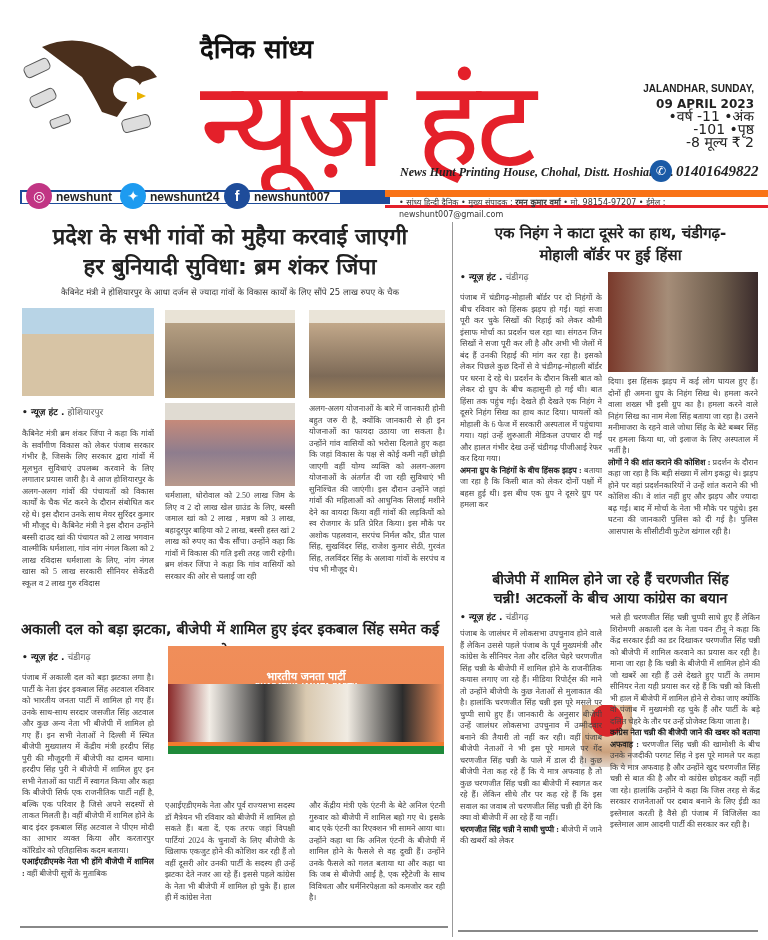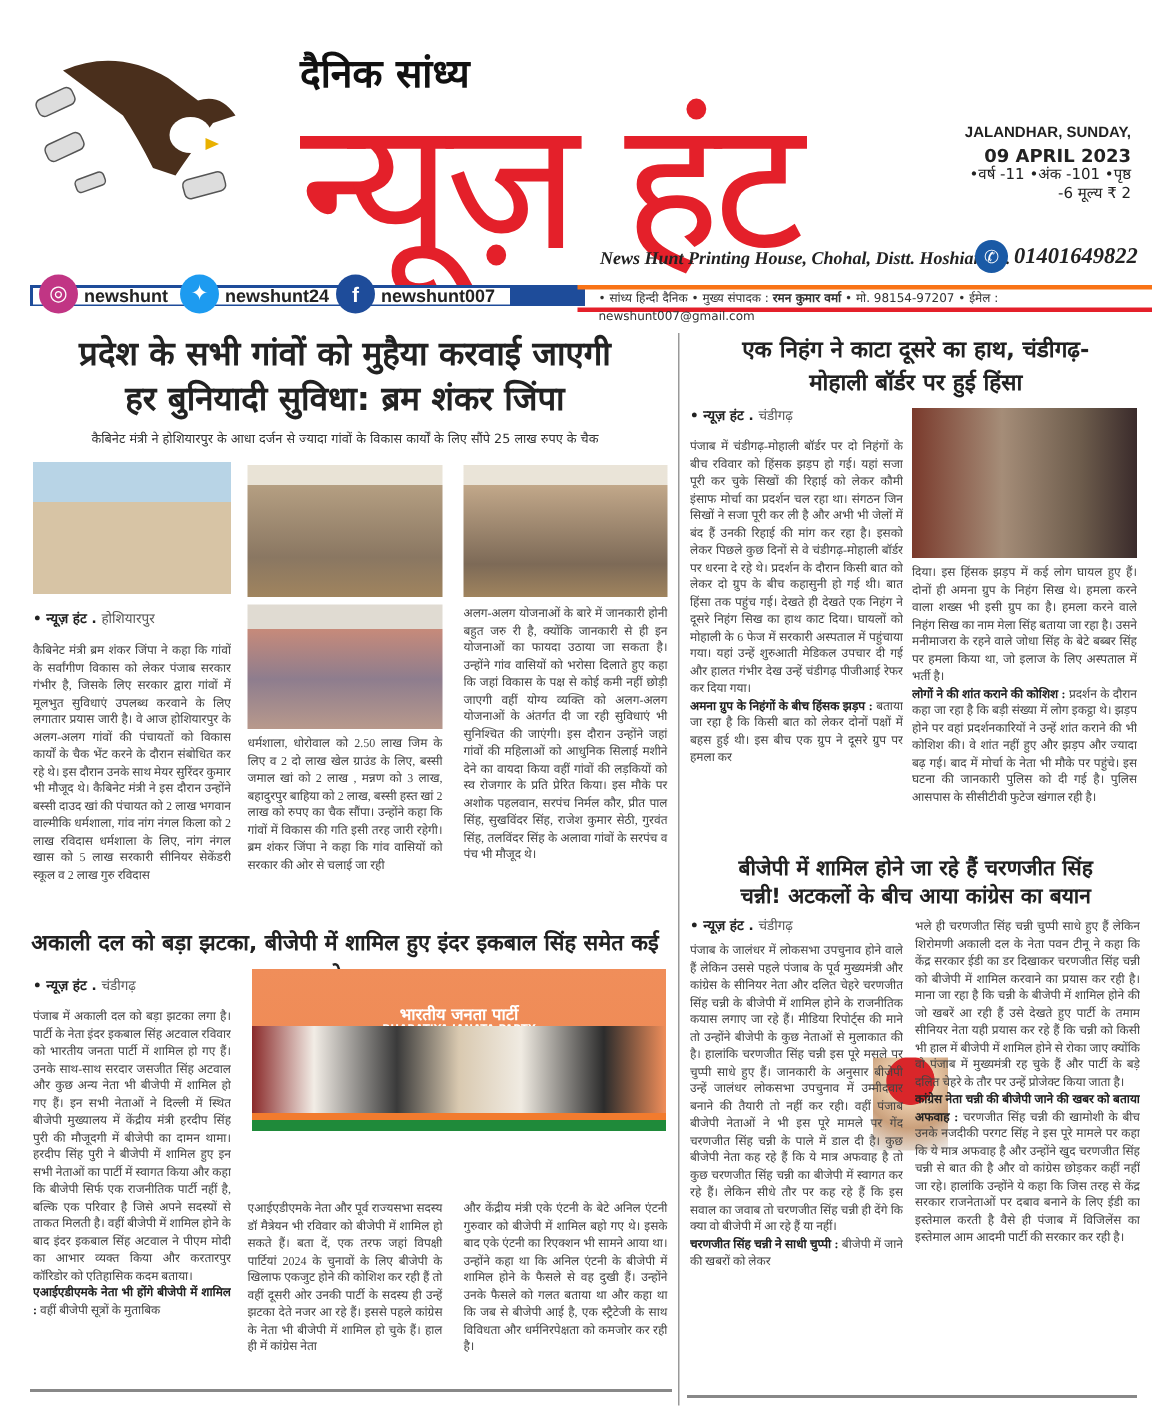--- a/index.html
+++ b/index.html
@@ -4,29 +4,29 @@
 <style>
 *{box-sizing:border-box;margin:0;padding:0}
 body{width:768px;height:940px;background:#fff;font-family:"DejaVu Sans",sans-serif;color:#222;position:relative;overflow:hidden}
 .abs{position:absolute}
 .masthead{left:0;top:0;width:768px;height:185px}
 .eagle{left:22px;top:22px;width:140px;height:115px}
 .tagline{left:200px;top:30px;font-family:"DejaVu Serif",serif;font-weight:bold;font-size:26px;color:#111}
 .bigtitle{left:200px;top:52px;width:400px;height:145px;font-family:"DejaVu Sans",sans-serif;font-weight:normal;font-size:120px;line-height:145px;color:#e4202a;letter-spacing:-4px;overflow:hidden}
 .date1{right:14px;top:83px;font-size:10px;font-weight:bold;font-family:"Liberation Sans",sans-serif}
 .date2{right:14px;top:97px;font-size:12px;font-weight:bold;text-align:right}
-.issue{right:14px;top:110px;font-size:10px;text-align:right;line-height:13px;width:120px}
+.issue{right:14px;top:110px;font-size:14px;text-align:right;line-height:13px;width:120px}
 .printhouse{left:400px;top:165px;font-family:"Liberation Serif",serif;font-style:italic;font-weight:bold;font-size:12px}
 .phone-ic{left:650px;top:160px;width:22px;height:22px;border-radius:50%;background:#1a5aa6;color:#fff;font-size:12px;text-align:center;line-height:22px}
 .phone{left:676px;top:163px;font-family:"Liberation Serif",serif;font-style:italic;font-weight:bold;font-size:15px}
 .socialbar{left:20px;top:190px;width:370px;height:14px;background:#1e4c9a}
 .socialbar-inner{left:22px;top:192px;width:318px;height:11px;background:#fff}
 .soc-ic{top:183px;width:26px;height:26px;border-radius:50%;color:#fff;font-weight:bold;text-align:center;line-height:26px;font-size:14px}
 .soc-lbl{top:190px;font-size:12px;font-weight:bold;font-family:"Liberation Sans",sans-serif}
-.redbar{left:385px;top:190px;width:383px;height:18px;border-top:3px solid #f97316;border-bottom:3px solid #e4202a;font-size:8px;line-height:12px;padding-left:14px;color:#333}
+.redbar{left:385px;top:190px;width:383px;height:18px;border-top:7px solid #f97316;border-bottom:3px solid #e4202a;font-size:8px;line-height:12px;padding-left:14px;color:#333}
 .redbar b{font-weight:bold}
 .hl{font-family:"DejaVu Sans",sans-serif;font-weight:bold;color:#222;text-align:center}
 .body-txt{font-family:Liberation Serif, serif;font-size:8px;line-height:11.5px;color:#444;text-align:justify}
 .dateline{font-size:9px;font-weight:bold}
 .dateline span{font-weight:normal;color:#555}
 .photo{background:#c9b69b;overflow:hidden}
 .vline{width:1px;background:#999}
 .hline{height:2px;background:#888}
 </style>
 </head>
@@ -41,21 +41,21 @@
     <rect x="8" y="70" width="26" height="12" rx="4" fill="#ddd" stroke="#555" transform="rotate(-25 21 76)"></rect>
     <rect x="28" y="95" width="20" height="9" rx="3" fill="#ddd" stroke="#555" transform="rotate(-20 38 99)"></rect>
     <rect x="100" y="95" width="28" height="13" rx="4" fill="#ddd" stroke="#555" transform="rotate(-15 114 101)"></rect>
   </svg>
   <div class="abs tagline">दैनिक सांध्य</div>
   <div class="abs bigtitle">न्यूज़ हंट</div>
   <div class="abs date1">JALANDHAR, SUNDAY,</div>
   <div class="abs date2">09 APRIL 2023</div>
   <div class="abs issue">
     <div>•वर्ष -11 •अंक -101 •पृष्ठ</div>
-    <div>-6 मूल्य ₹ 2</div>
+    <div>-8 मूल्य ₹ 2</div>
   </div>
   <div class="abs printhouse">News Hunt Printing House, Chohal, Distt. Hoshiarpur.</div>
   <div class="abs phone-ic">✆</div>
   <div class="abs phone">01401649822</div>
 </div>
 
 <div class="abs socialbar"></div>
 <div class="abs socialbar-inner"></div>
 <div class="abs soc-ic" style="left:26px;background:#c13584">◎</div>
 <div class="abs soc-lbl" style="left:56px">newshunt</div>

